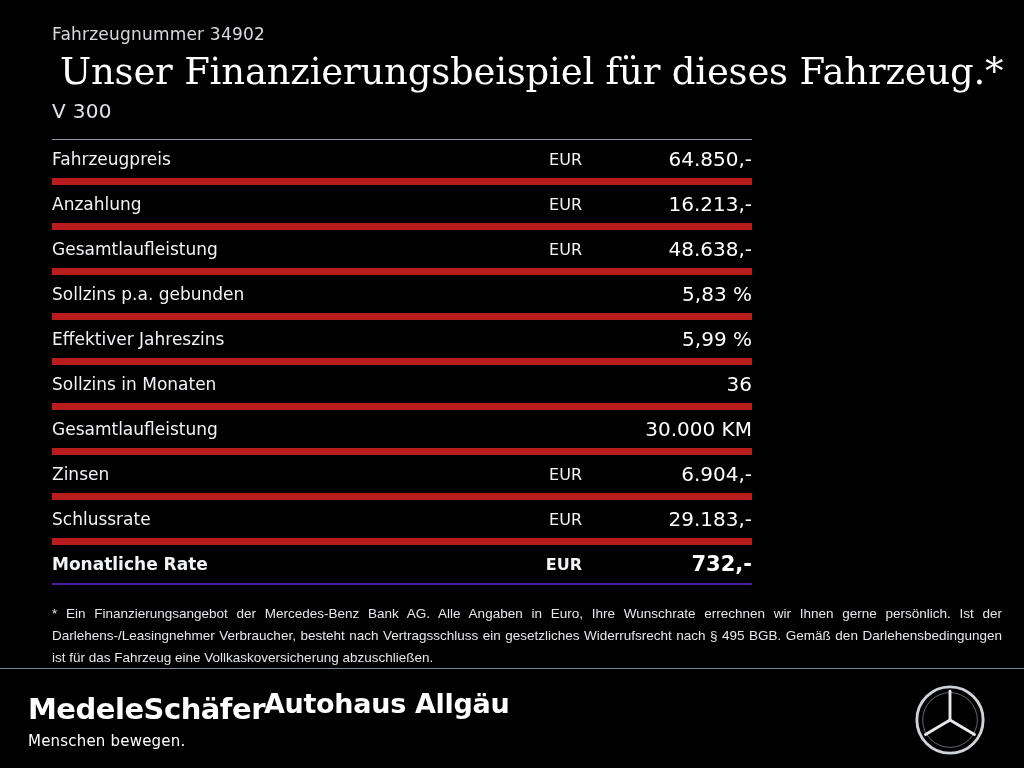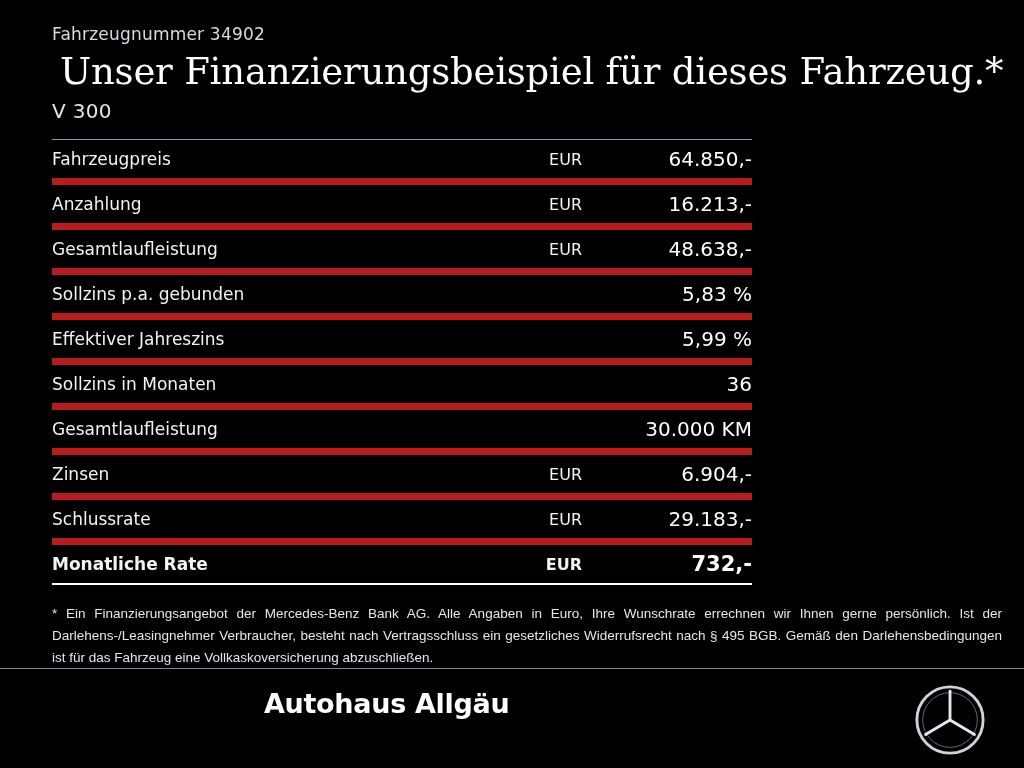--- a/index.html
+++ b/index.html
@@ -95,21 +95,21 @@
 
   tr.highlight td.label,
   tr.highlight td.cur {
     font-weight: bold;
   }
   tr.highlight td.val {
     font-weight: bold;
     font-size: 21px;
   }
   tr.highlight td {
-    border-bottom: 2px solid #ffffff;
+    border-bottom: 2px solid #4c1d95;
   }
 
   .footnote {
     margin: 18px 44px 5px 44px;
     width: 950px;
     font-size: 13.5px;
     line-height: 1.62;
     color: #e6e7ea;
     text-align: justify;
     font-family: Liberation Sans, sans-serif;
@@ -234,20 +234,24 @@
         <td class="val">732,-</td>
       </tr>
     </tbody>
   </table>
 
   <div class="footnote">* Ein Finanzierungsangebot der Mercedes-Benz Bank AG. Alle Angaben in Euro, Ihre Wunschrate errechnen wir Ihnen gerne persönlich. Ist der Darlehens-/Leasingnehmer Verbraucher, besteht nach Vertragsschluss ein gesetzliches Widerrufsrecht nach § 495 BGB. Gemäß den Darlehensbedingungen ist für das Fahrzeug eine Vollkaskoversicherung abzuschließen.</div>
 
   <div class="divider"></div>
 
   <div class="footer">
+    <div class="brand-one">
+      <div class="name">MedeleSchäfer</div>
+      <div class="tag">Menschen bewegen.</div>
+    </div>
     <div class="brand-two">Autohaus Allgäu</div>
 
     <svg class="star-logo" viewBox="0 0 100 100">
       <circle cx="50" cy="50" r="46" fill="none" stroke="#cfd3d8" stroke-width="4"></circle>
       <circle cx="50" cy="50" r="38" fill="none" stroke="#8b9099" stroke-width="1"></circle>
       <g stroke="#e6e8ec" stroke-width="4" stroke-linecap="round">
         <line x1="50" y1="50" x2="50" y2="10"></line>
         <line x1="50" y1="50" x2="16" y2="70"></line>
         <line x1="50" y1="50" x2="84" y2="70"></line>
       </g>

